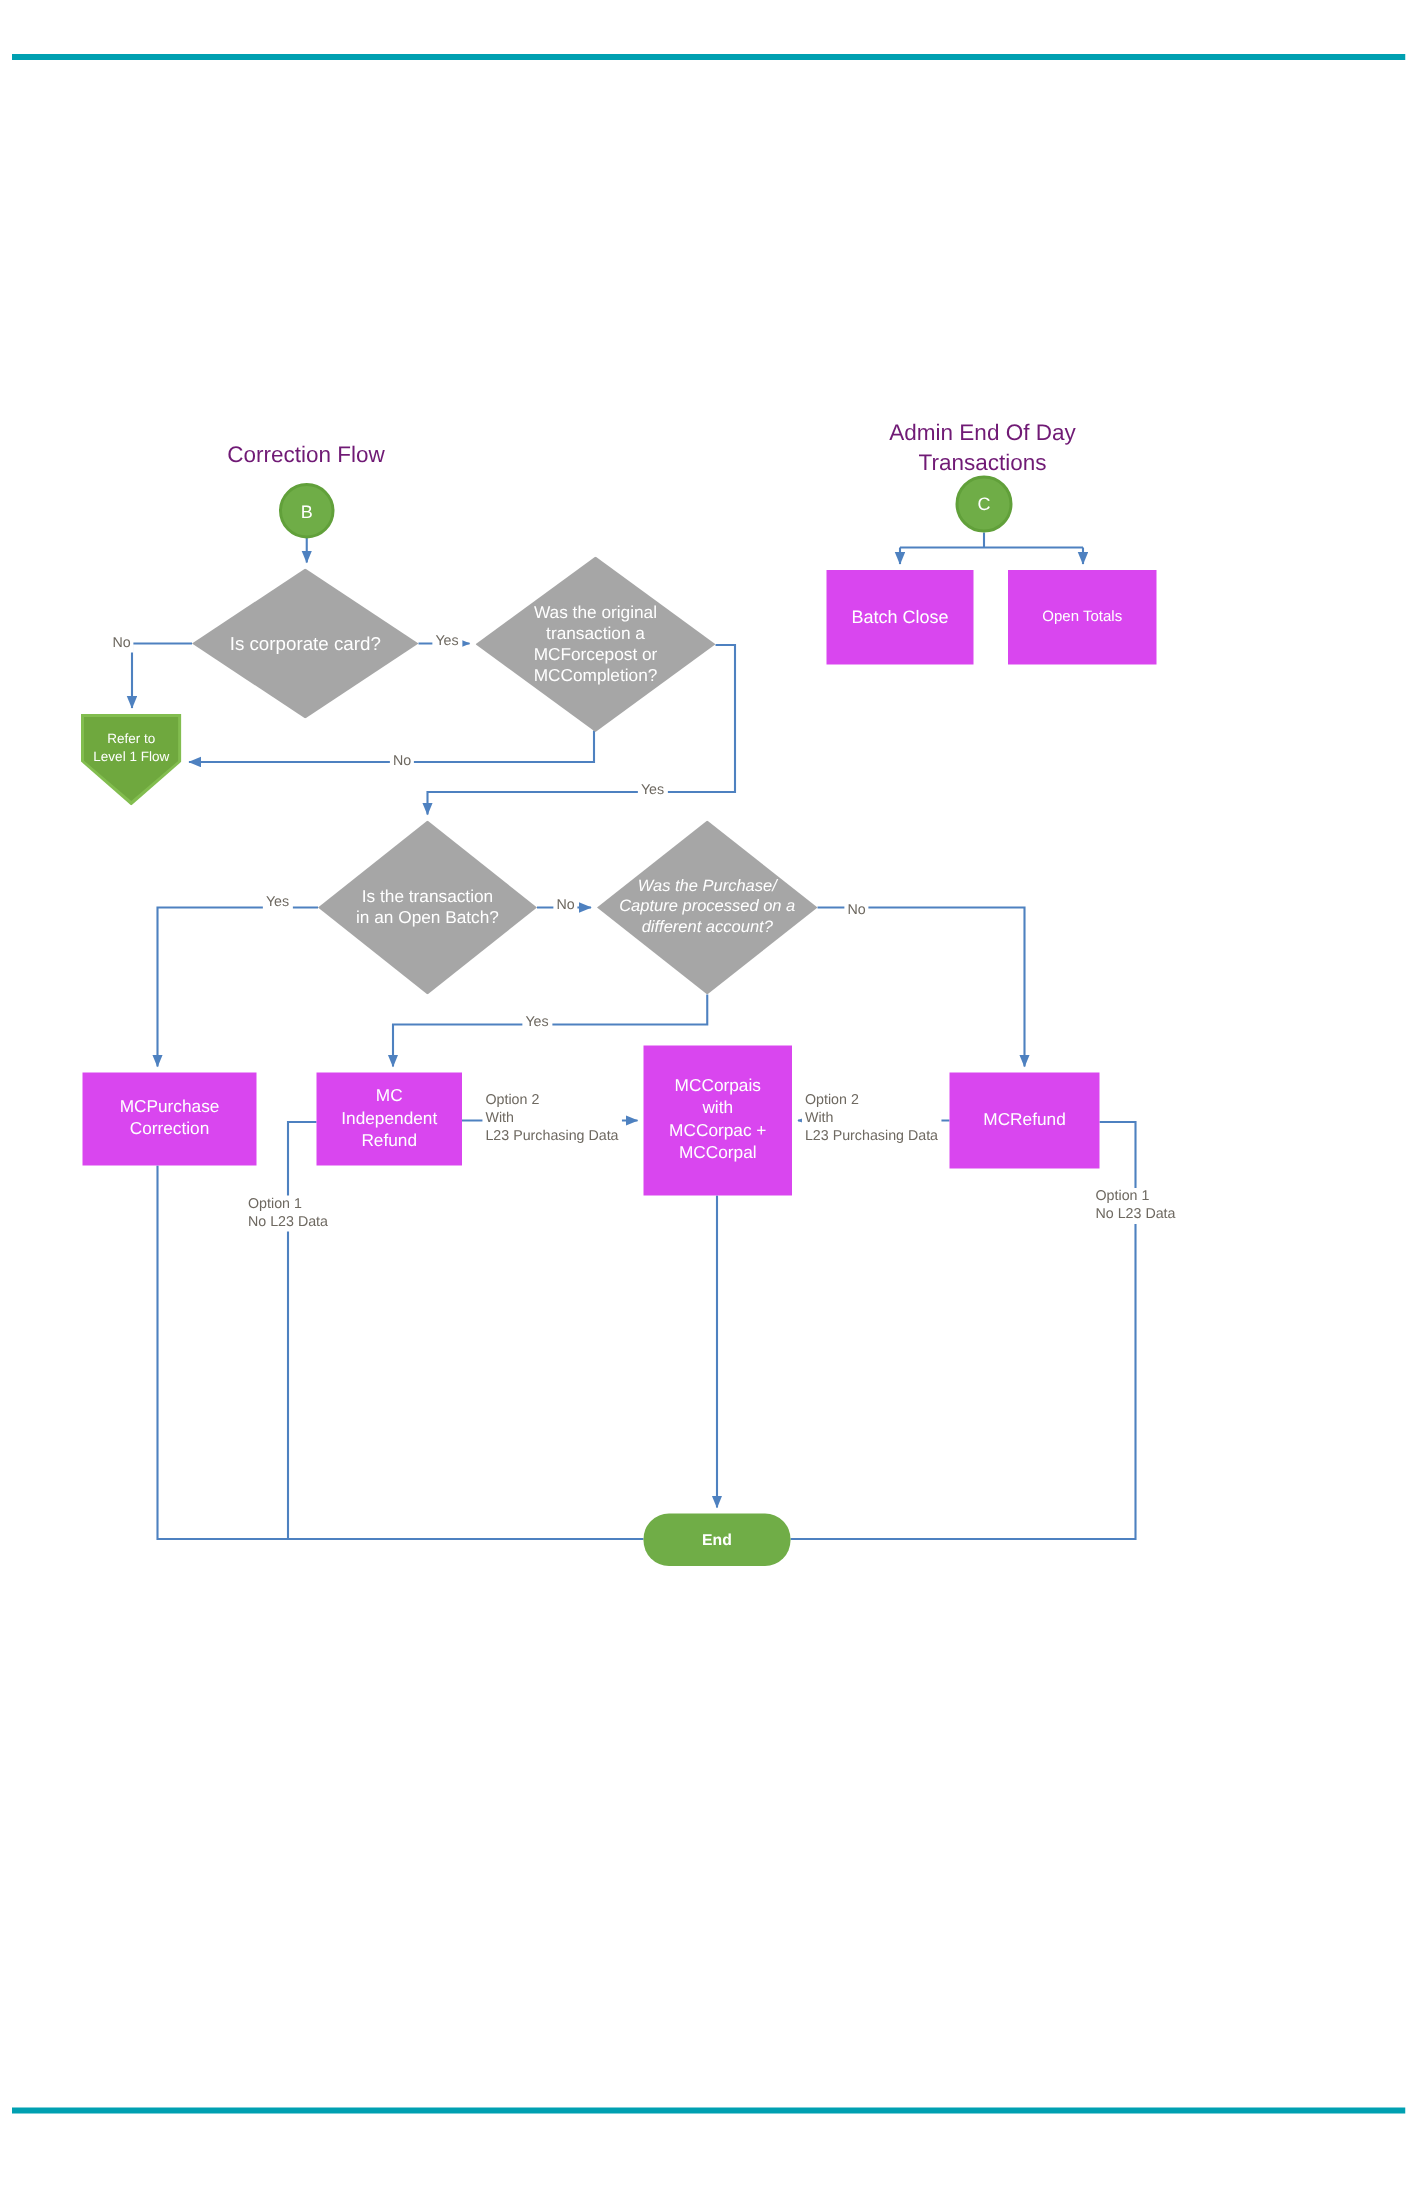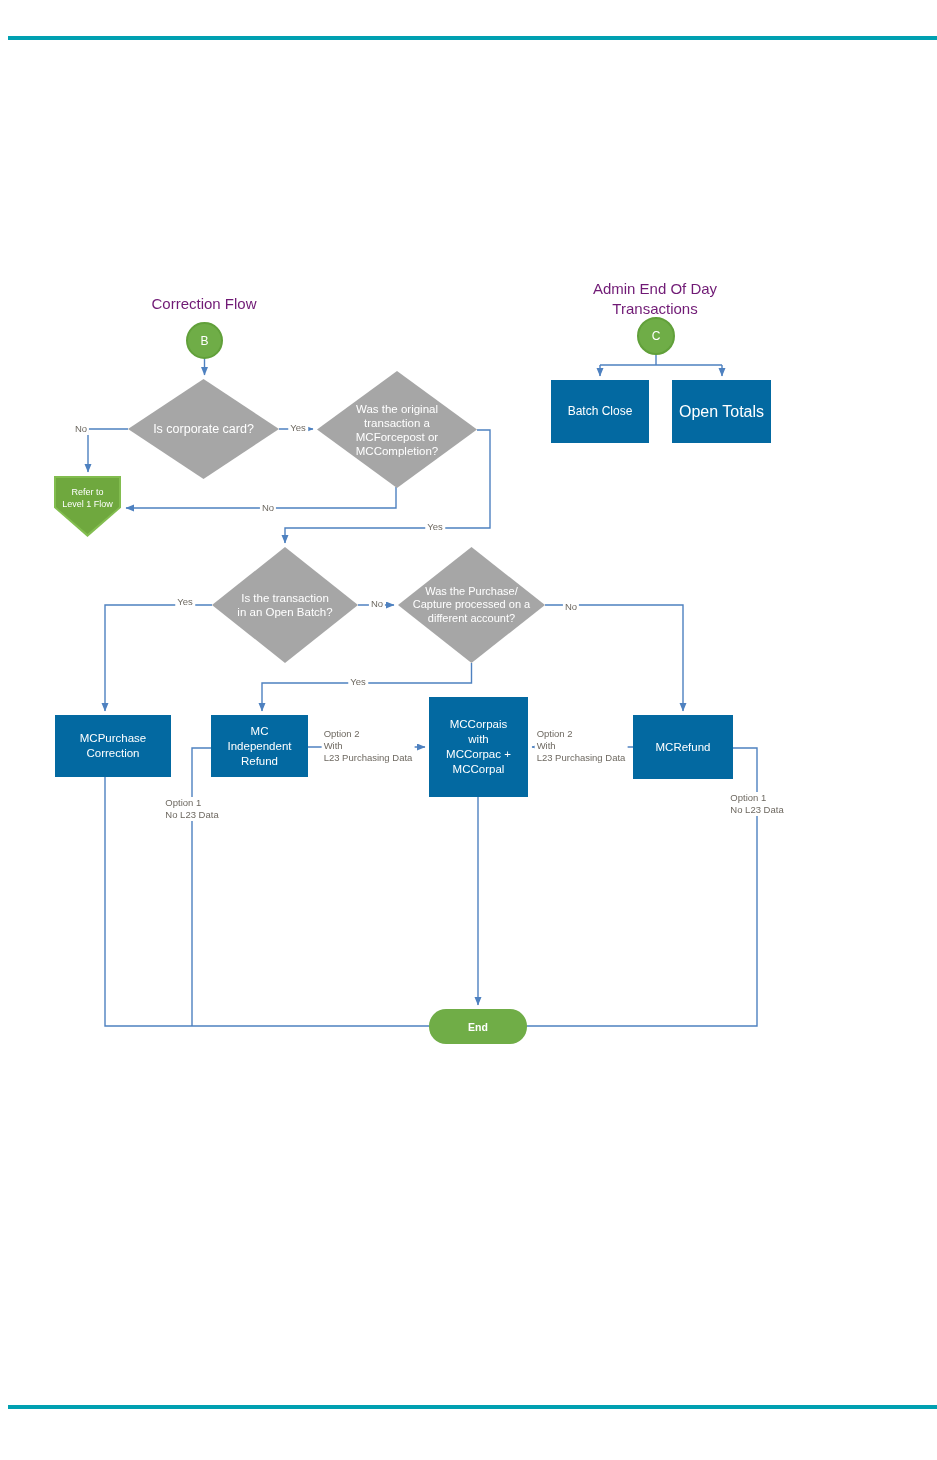--- a/index.html
+++ b/index.html
@@ -4,21 +4,21 @@
 <style>
   html,body{margin:0;padding:0;background:#ffffff;}
   body{width:937px;height:1460px;position:relative;font-family:"Liberation Sans",sans-serif;}
   .stage{position:absolute;left:0;top:0;width:937px;height:1460px;overflow:hidden;}
   .rule{position:absolute;left:8px;width:929px;height:4px;background:#00a0b1;}
   .connectors{position:absolute;left:0;top:0;z-index:1;}
   .node{position:absolute;display:flex;align-items:center;justify-content:center;
         text-align:center;color:#ffffff;white-space:pre-line;z-index:2;box-sizing:border-box;}
   .diamond{background:#a6a6a6;clip-path:polygon(50% 0,100% 50%,50% 100%,0 50%);
            font-size:11.5px;line-height:14px;padding:6px 10px;}
-  .bluebox{background:#0369a1;font-size:11.5px;line-height:15px;}
+  .bluebox{background:#d946ef;font-size:11.5px;line-height:15px;}
   .circle{background:#6fad47;border:2px solid #61a03a;border-radius:50%;font-size:12px;}
   .pill{background:#70ad47;border-radius:17px;font-size:10.5px;font-weight:bold;}
   .pent-outer{position:absolute;z-index:2;background:#82bd4f;
               clip-path:polygon(0 0,100% 0,100% 52%,50% 100%,0 52%);}
   .pent-inner{position:absolute;left:2px;top:2px;right:2px;bottom:3px;background:#6fa83e;
               clip-path:polygon(0 0,100% 0,100% 52%,50% 100%,0 52%);
               display:flex;justify-content:center;color:#fff;font-size:9px;line-height:12px;
               text-align:center;white-space:pre-line;padding-top:8px;box-sizing:border-box;}
   .titleblue{position:absolute;color:#701a75;font-size:15px;line-height:20px;text-align:center;
              transform:translateX(-50%);white-space:pre-line;z-index:2;}
@@ -74,21 +74,21 @@
 MCCompletion?</div>
 
   <div class="pent-outer" style="left:54px;top:476px;width:67px;height:61px;">
     <div class="pent-inner">Refer to
 Level 1 Flow</div>
   </div>
 
   <div class="node diamond" style="left:212px;top:547px;width:146px;height:116px;">Is the transaction
 in an Open Batch?</div>
 
-  <div class="node diamond" style="left:398px;top:547px;width:147px;height:116px;font-size:11px;line-height:13.5px;">Was the Purchase/
+  <div class="node diamond" style="left:398px;top:547px;width:147px;height:116px;font-size:11px;line-height:13.5px;font-style:italic;">Was the Purchase/
 Capture processed on a
 different account?</div>
 
   <div class="node bluebox" style="left:55px;top:715px;width:116px;height:62px;">MCPurchase
 Correction</div>
 
   <div class="node bluebox" style="left:211px;top:715px;width:97px;height:62px;">MC
 Independent
 Refund</div>
 
@@ -101,21 +101,21 @@
 
   <div class="node pill" style="left:429px;top:1009px;width:98px;height:35px;">End</div>
 
   <div class="titleblue" style="left:655px;top:279px;">Admin End Of Day
 Transactions</div>
 
   <div class="node circle" style="left:637px;top:317px;width:38px;height:38px;">C</div>
 
   <div class="node bluebox" style="left:551px;top:380px;width:98px;height:63px;font-size:12px;">Batch Close</div>
 
-  <div class="node bluebox" style="left:672px;top:380px;width:99px;height:63px;font-size:16px;">Open Totals</div>
+  <div class="node bluebox" style="left:672px;top:380px;width:99px;height:63px;font-size:10px;">Open Totals</div>
 
   <div class="lbl" style="left:81px;top:429px;">No</div>
   <div class="lbl" style="left:298px;top:428px;">Yes</div>
   <div class="lbl" style="left:268px;top:508px;">No</div>
   <div class="lbl" style="left:435px;top:527px;">Yes</div>
   <div class="lbl" style="left:185px;top:602px;">Yes</div>
   <div class="lbl" style="left:377px;top:604px;">No</div>
   <div class="lbl" style="left:571px;top:607px;">No</div>
   <div class="lbl" style="left:358px;top:682px;">Yes</div>
   <div class="lbl" style="left:368px;top:746px;">Option 2

